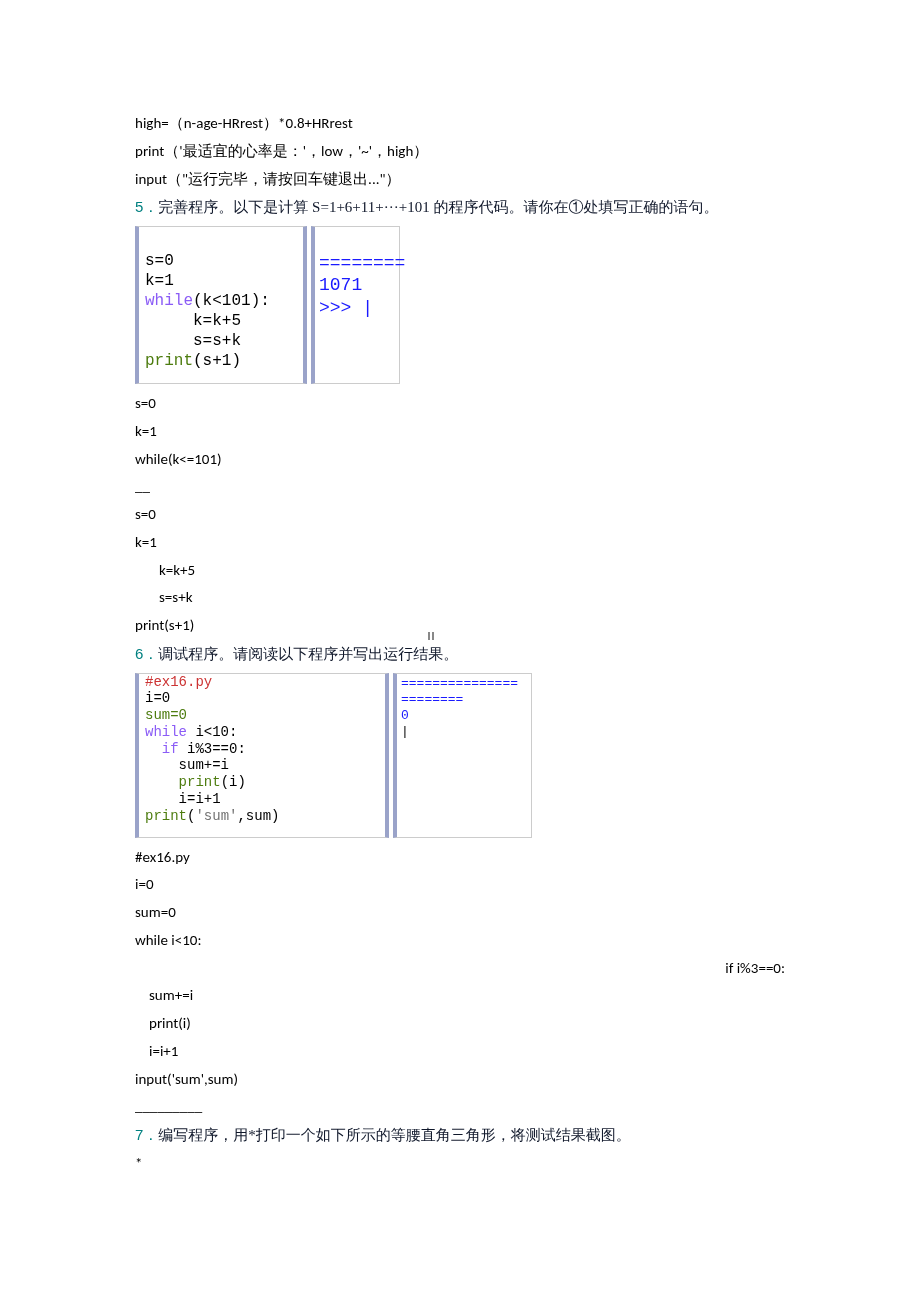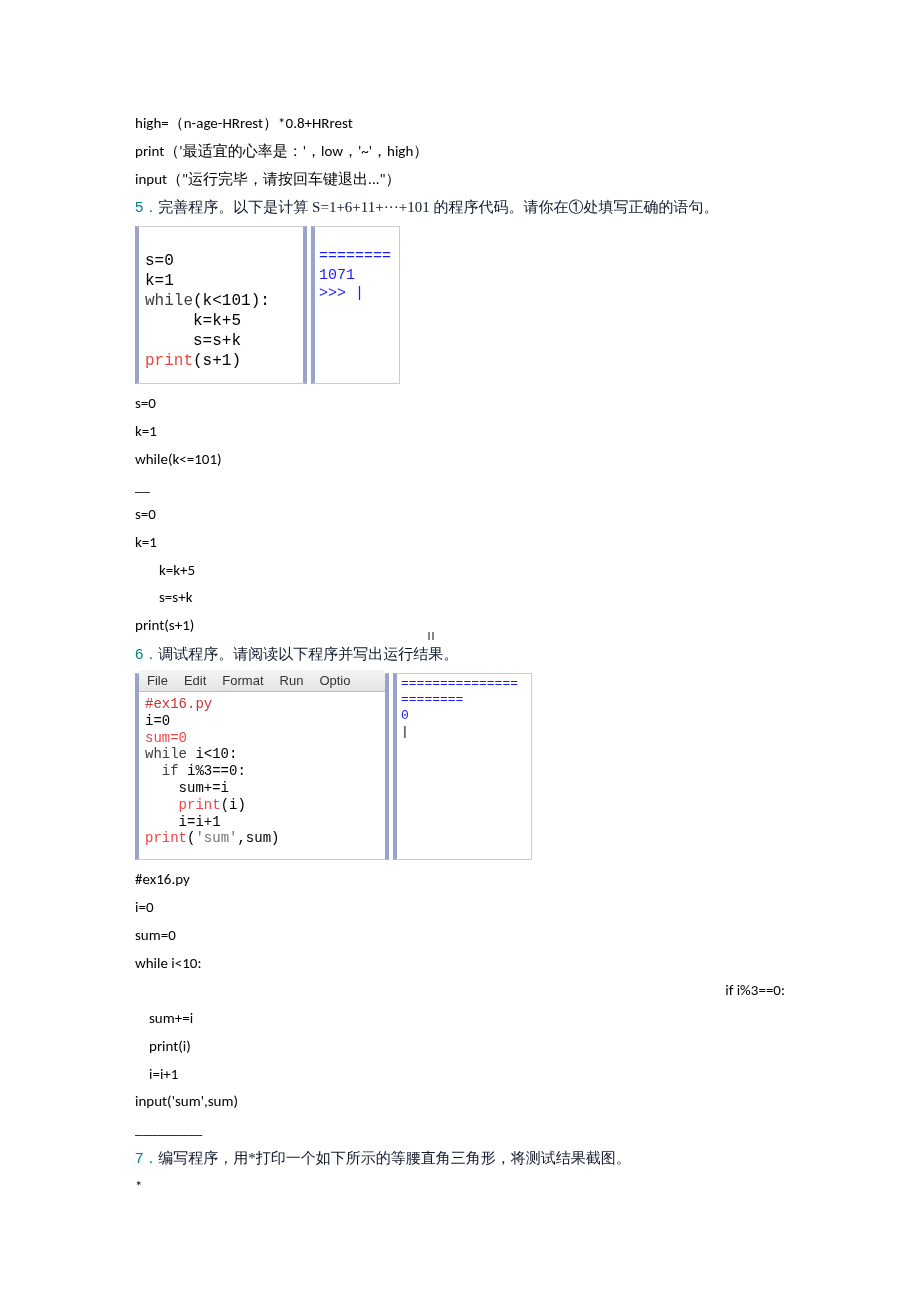--- a/index.html
+++ b/index.html
@@ -43,31 +43,31 @@
     padding: 4px 8px 12px 6px;
     font-family: "Courier New", monospace;
     font-size: 16px;
     line-height: 1.25;
     white-space: pre;
   }
   .py-small {
     font-size: 14px;
     line-height: 1.2;
   }
-  .py-window .kw { color: #404040; }
-  .py-window .fn { color: #ef4444; }
+  .py-window .kw { color: #8b5cf6; }
+  .py-window .fn { color: #4d7c0f; }
   .py-window .cmt { color: #cc3333; }
   .py-window .green { color: #737373; }
   .py-out {
     border: 1px solid #cccccc;
     border-left: 4px solid #9aa3c9;
     background: #ffffff;
     padding: 2px 10px 10px 4px;
     font-family: "Courier New", monospace;
-    font-size: 15px;
+    font-size: 18px;
     color: #1a1aff;
     line-height: 1.25;
     white-space: pre;
   }
   .menubar {
     background: linear-gradient(#f4f4f4, #e4e4e4);
     border-bottom: 1px solid #c0c0c0;
     padding: 3px 8px;
     font-family: "Tahoma", Arial, sans-serif;
     font-size: 13px;
@@ -129,21 +129,21 @@
   <div class="code-line">
     <span>print(s+1)</span>
     <span style="margin-left:230px;" class="pause-icon"></span>
   </div>
 
   <div>
     <span class="q-num">6．</span><span class="q-text">调试程序。请阅读以下程序并写出运行结果。</span>
   </div>
 
   <div class="screenshot-row">
-    <div class="py-window py-small" style="width:232px; padding-top:0;"><div class="menubar"><span>File</span><span>Edit</span><span>Format</span><span>Run</span><span>Optio</span></div><span class="cmt">#ex16.py</span>
+    <div class="py-window py-small" style="width:232px; padding-top:0;"><span class="cmt">#ex16.py</span>
 <span>i=0</span>
 <span class="fn">sum=0</span>
 <span class="kw">while</span><span> i&lt;10:</span>
 <span class="kw">  if</span><span> i%3==0:</span>
 <span>    sum+=i</span>
 <span class="fn">    print</span><span>(i)</span>
 <span>    i=i+1</span>
 <span class="fn">print</span><span>(</span><span class="green">'sum'</span><span>,sum)</span></div>
     <div class="py-out" style="width:120px; font-size:13px;"><span>===============</span>
 <span>========</span>

